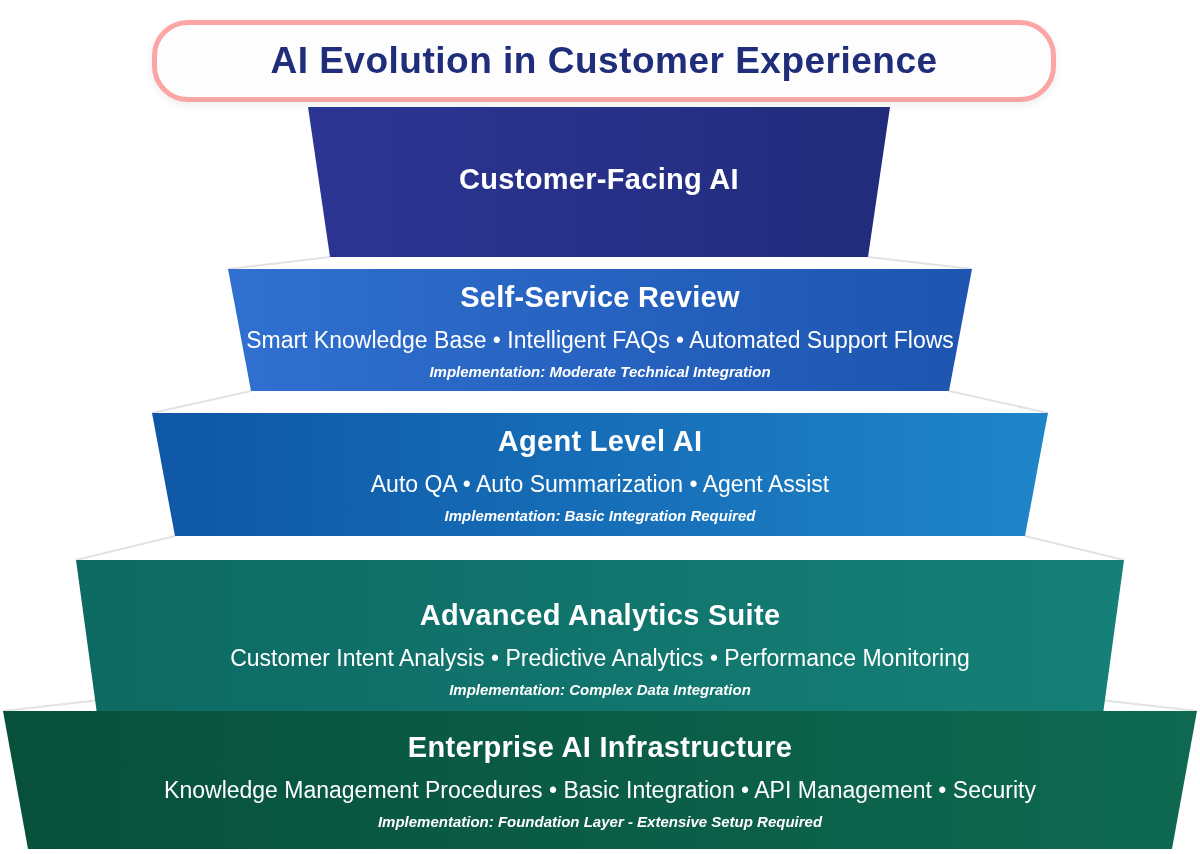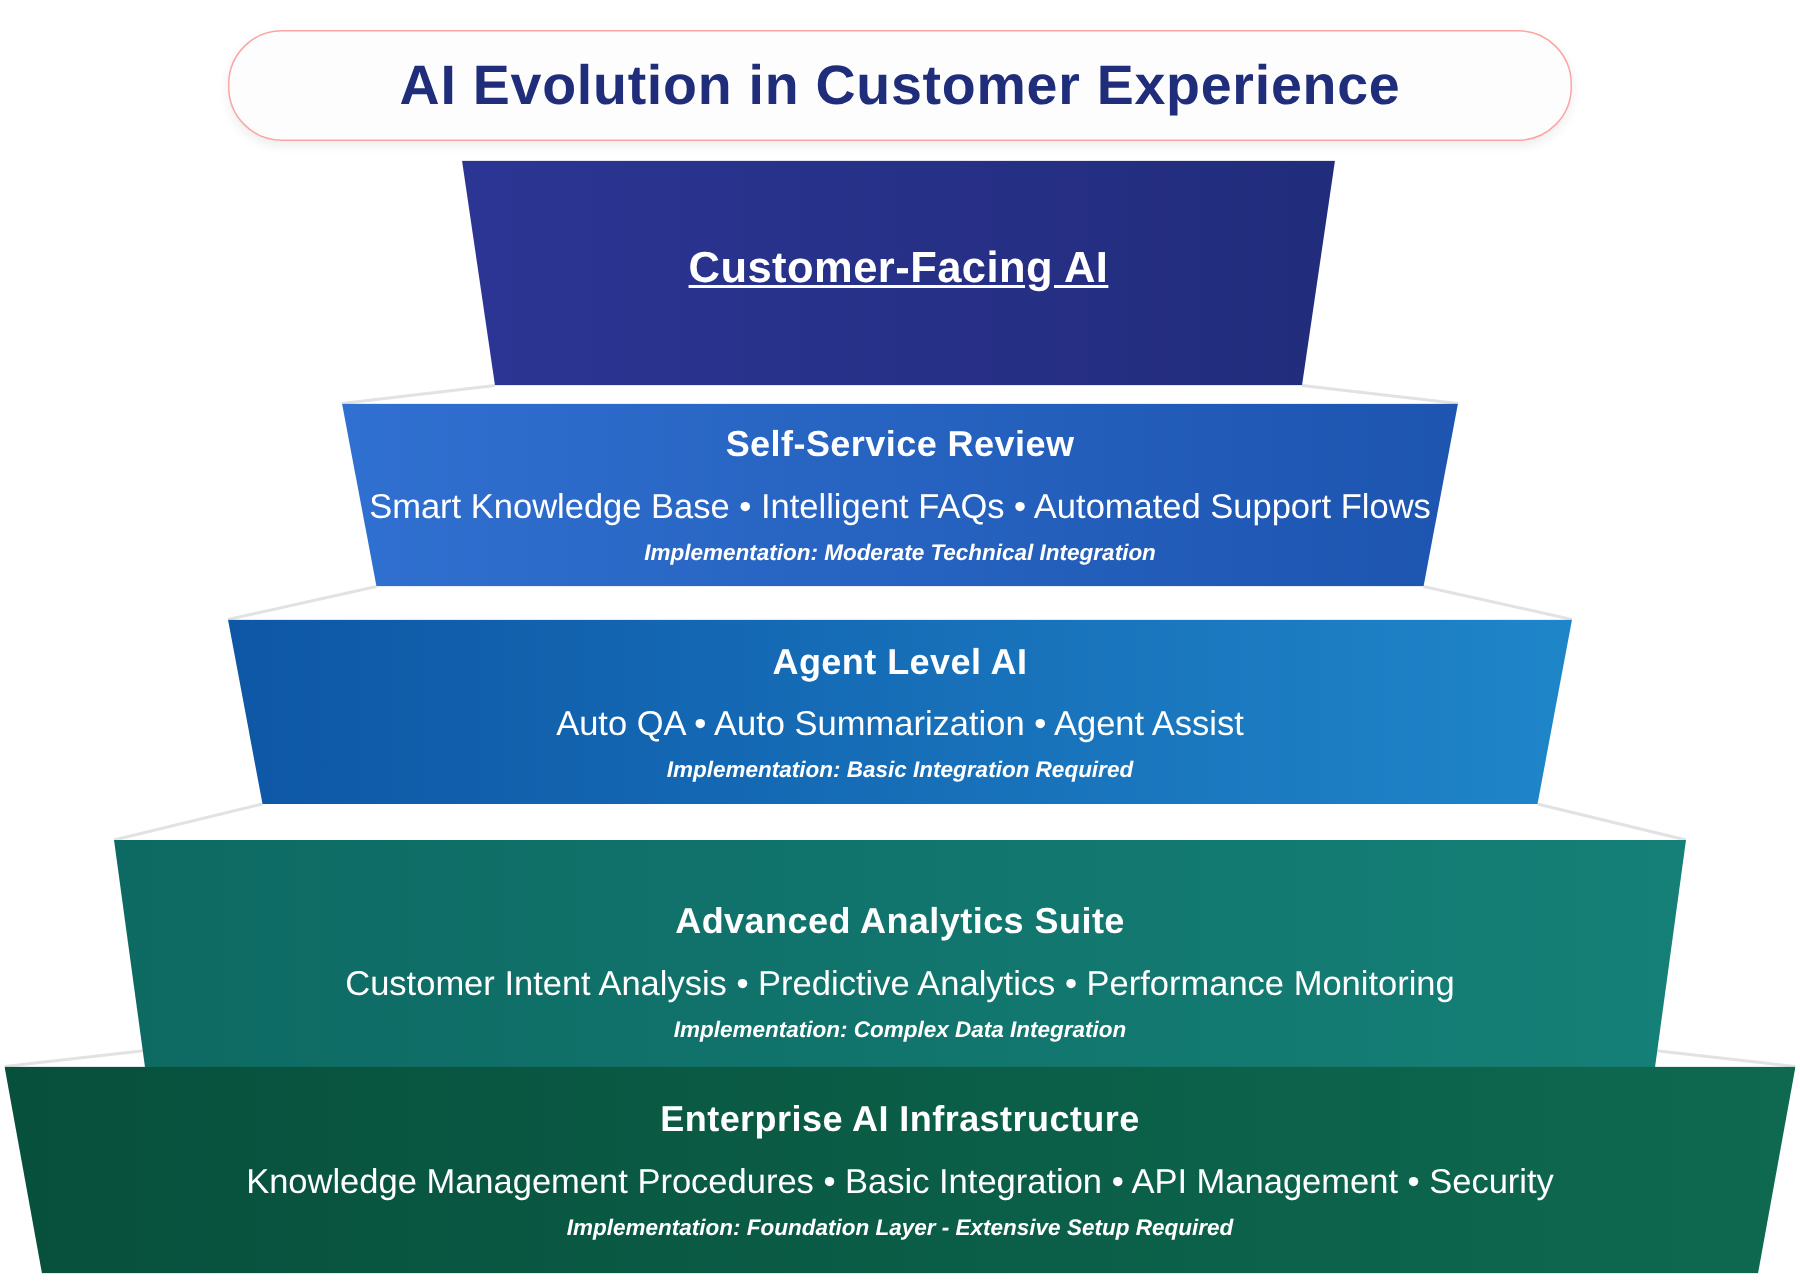--- a/index.html
+++ b/index.html
@@ -18,21 +18,21 @@
   .connectors {
     position: absolute;
     left: 0; top: 0;
     width: 1200px; height: 854px;
   }
   .title-pill {
     position: absolute;
     left: 152px; top: 20px;
     width: 894px; height: 72px;
     background: #fdfdfe;
-    border: 1px solid #fca5a5;
+    border: 5px solid #fca5a5;
     border-radius: 36px;
     box-shadow: 0 3px 8px rgba(0,0,0,0.08);
     display: flex;
     align-items: center;
     justify-content: center;
   }
   .title-text {
     color: #1f2d7a;
     font-size: 37px;
     font-weight: 700;
@@ -42,25 +42,25 @@
     position: absolute;
     display: flex;
     flex-direction: column;
     align-items: center;
     justify-content: center;
     color: #ffffff;
     text-align: center;
   }
   .layer .heading {
     font-weight: 700;
-    font-size: 24px;
+    font-size: 29px;
     margin-bottom: 12px;
     letter-spacing: 0.3px;
   }
-  .layer-1 .heading { font-size: 29px; margin-bottom: 5px; text-decoration: underline; }
+  .layer-1 .heading { font-size: 29px; margin-bottom: 5px; }
   .layer .body {
     font-size: 23px;
     line-height: 28px;
     font-weight: 400;
   }
   .layer-1 .body { font-size: 19px; }
   .layer .impl {
     font-size: 15px;
     font-style: italic;
     font-weight: 700;

